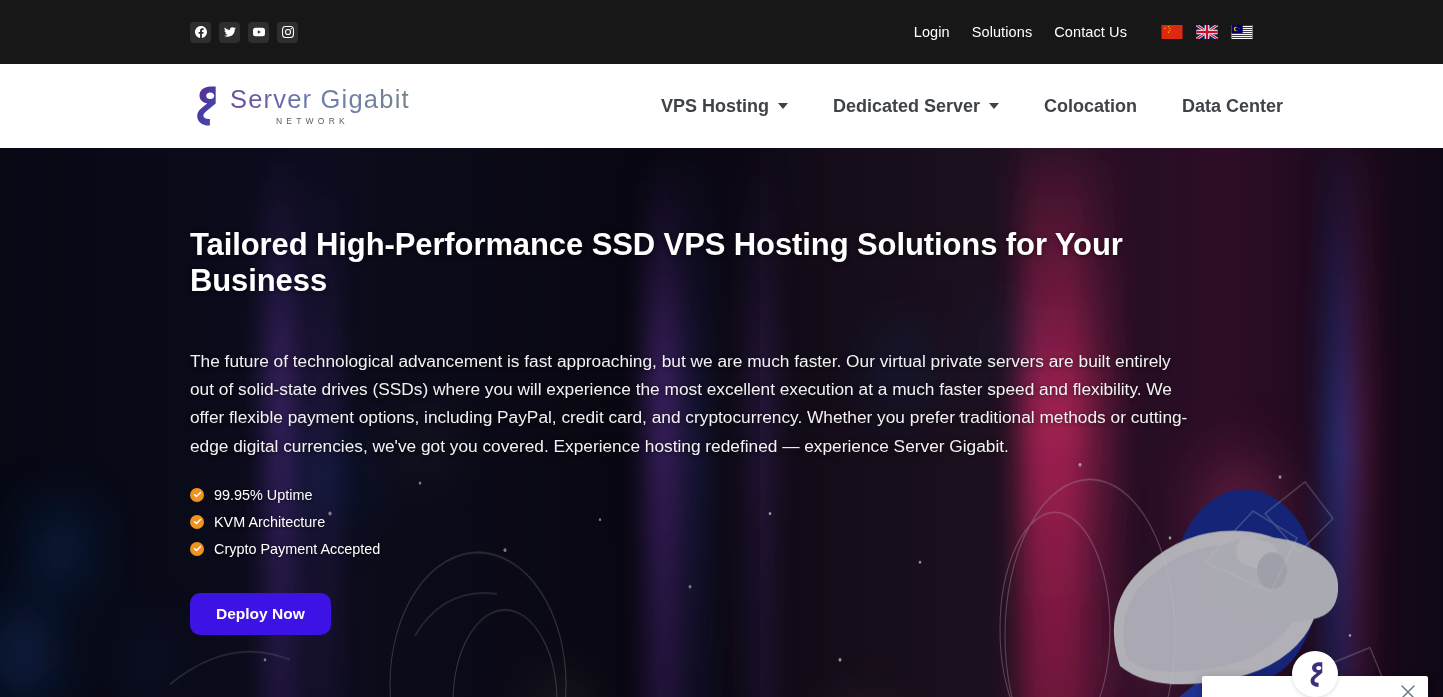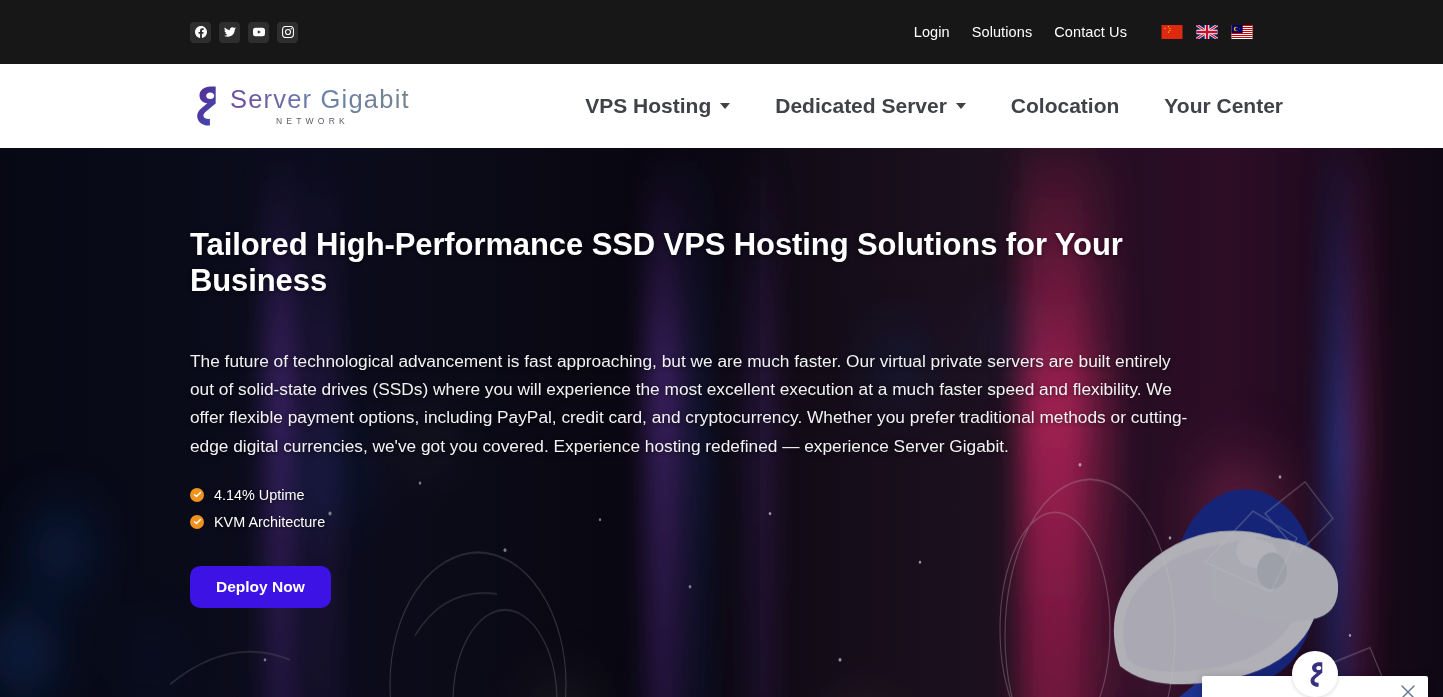--- a/index.html
+++ b/index.html
@@ -78,21 +78,21 @@
     color: #5c5a66;
     margin-top: 4px;
     margin-left: 2px;
     padding-left: 44px;
   }
 
   .nav { display: flex; align-items: center; }
   .nav-item {
     display: flex; align-items: center; gap: 9px;
     color: #3f4247;
-    font-size: 21px;
+    font-size: 18px;
     font-weight: 700;
     margin-left: 45px;
     cursor: pointer;
     white-space: nowrap;
   }
   .nav-item:first-child { margin-left: 0; }
   .caret {
     width: 0; height: 0;
     border-left: 5.5px solid transparent;
     border-right: 5.5px solid transparent;
@@ -305,21 +305,21 @@
       <span class="caret"></span>
     </div>
     <div class="nav-item">
       <span>Dedicated Server</span>
       <span class="caret"></span>
     </div>
     <div class="nav-item">
       <span>Colocation</span>
     </div>
     <div class="nav-item">
-      <span>Your Center</span>
+      <span>Data Center</span>
     </div>
   </div>
 </div>
 
 <div class="hero">
 
   <div class="hero-bg">
     <svg viewBox="0 0 1443 549" preserveAspectRatio="none">
       <defs>
         <linearGradient id="bgbase" x1="0" y1="0" x2="1" y2="0">
@@ -479,30 +479,38 @@
     <h1 class="hero-title">Tailored High-Performance SSD VPS Hosting Solutions for Your Business</h1>
     <p class="hero-para">The future of technological advancement is fast approaching, but we are much faster. Our virtual private servers are built entirely out of solid-state drives (SSDs) where you will experience the most excellent execution at a much faster speed and flexibility. We offer flexible payment options, including PayPal, credit card, and cryptocurrency. Whether you prefer traditional methods or cutting-edge digital currencies, we've got you covered. Experience hosting redefined — experience Server Gigabit.</p>
 
     <div class="features">
       <div class="feature">
         <span class="check">
           <svg viewBox="0 0 12 12">
               <path d="M2 6.2 L4.6 8.8 L10 3.2" stroke="#ffffff" stroke-width="1.9" fill="none" stroke-linecap="round" stroke-linejoin="round"></path>
             </svg>
         </span>
-        <span class="feature-label">4.14% Uptime</span>
+        <span class="feature-label">99.95% Uptime</span>
       </div>
       <div class="feature">
         <span class="check">
           <svg viewBox="0 0 12 12">
               <path d="M2 6.2 L4.6 8.8 L10 3.2" stroke="#ffffff" stroke-width="1.9" fill="none" stroke-linecap="round" stroke-linejoin="round"></path>
             </svg>
         </span>
         <span class="feature-label">KVM Architecture</span>
       </div>
+      <div class="feature">
+        <span class="check">
+          <svg viewBox="0 0 12 12">
+              <path d="M2 6.2 L4.6 8.8 L10 3.2" stroke="#ffffff" stroke-width="1.9" fill="none" stroke-linecap="round" stroke-linejoin="round"></path>
+            </svg>
+        </span>
+        <span class="feature-label">Crypto Payment Accepted</span>
+      </div>
     </div>
 
     <button class="cta">Deploy Now</button>
   </div>
 
   <div class="chat-card">
     <span class="chat-close">
       <svg viewBox="0 0 20 20">
           <path d="M4 4 L16 16 M16 4 L4 16" stroke="#6b7a93" stroke-width="1.5" fill="none" stroke-linecap="round"></path>
         </svg>

